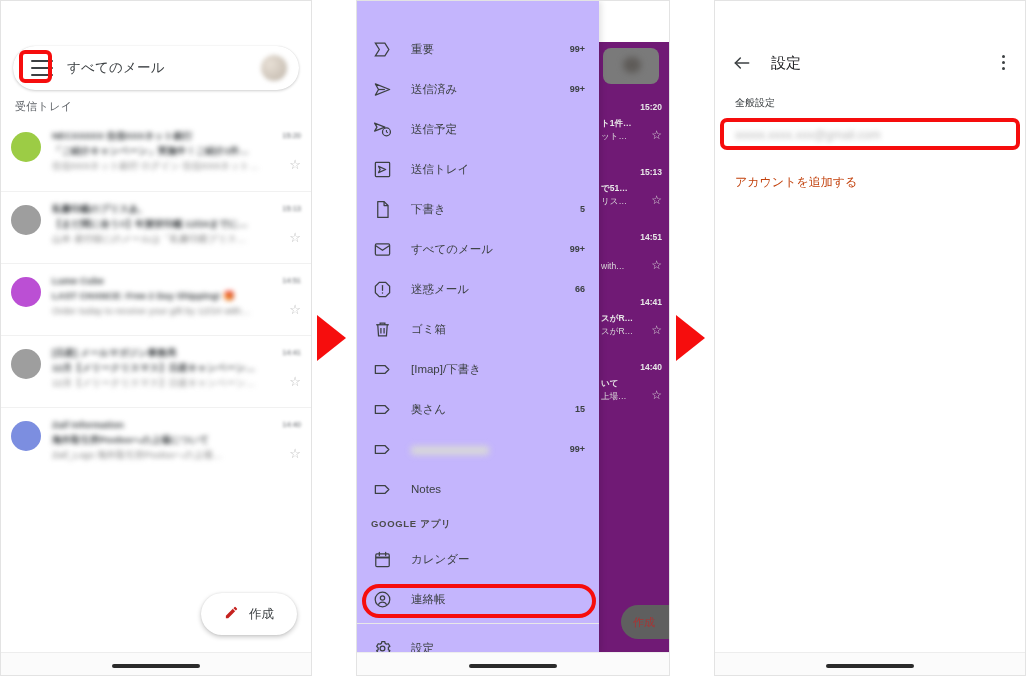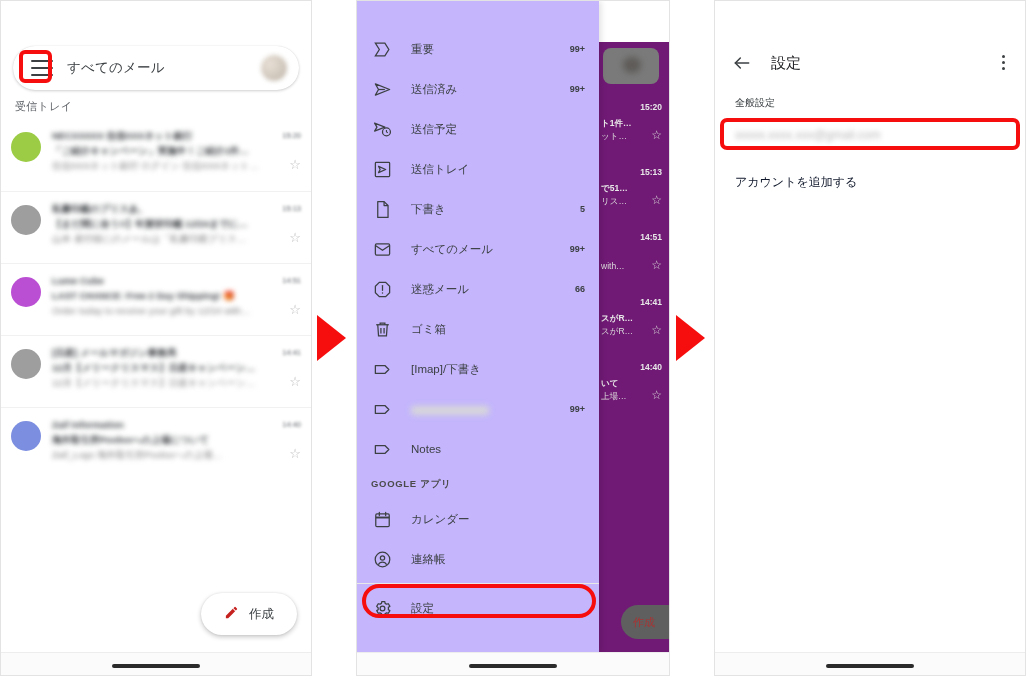--- a/index.html
+++ b/index.html
@@ -152,21 +152,21 @@
   
   .st-appbar{position:absolute;left:0;right:0;top:42px;height:40px;display:flex;align-items:center;}
   .st-back{width:22px;height:22px;margin-left:16px;flex:0 0 auto;display:flex;align-items:center;justify-content:center;}
   .st-title{margin-left:18px;font-size:15px;color:#202124;}
   .st-kebab{position:absolute;right:14px;top:12px;width:16px;display:flex;flex-direction:column;align-items:center;gap:3px;}
   .st-kebab i{width:3px;height:3px;border-radius:50%;background:#3c4043;display:block;}
   .st-section{position:absolute;left:20px;top:95px;font-size:10px;color:#3c4043;}
   .st-row{position:absolute;left:0;right:0;height:32px;display:flex;align-items:center;}
   #st-account{top:118px;}
   #st-add{top:165px;}
-  .st-row-text{margin-left:20px;font-size:12px;color:#0f172a;}
+  .st-row-text{margin-left:20px;font-size:12px;color:#c2410c;}
   .st-row-text.blurred{filter:blur(2.8px);color:#b7b7b7;}
 </style>
 </head>
 <body>
 
 <div class="stage">
 
   <div class="phone" id="phone1">
     <div class="screen">
 
@@ -405,20 +405,29 @@
         <div class="dr-item">
           <span class="dr-ico">
             <svg width="19" height="19" viewBox="0 0 24 24" fill="none" stroke="#3c4043" stroke-width="1.6" stroke-linejoin="round">
                 <path d="M3 7h12l5 5-5 5H3z"></path>
               </svg>
           </span>
           <span class="dr-label">[Imap]/下書き</span>
           <span class="dr-count"></span>
         </div>
 
+        <div class="dr-item">
+          <span class="dr-ico">
+            <svg width="19" height="19" viewBox="0 0 24 24" fill="none" stroke="#3c4043" stroke-width="1.6" stroke-linejoin="round">
+                <path d="M3 7h12l5 5-5 5H3z"></path>
+              </svg>
+          </span>
+          <span class="dr-label">奥さん</span>
+          <span class="dr-count">15</span>
+        </div>
 
         <div class="dr-item">
           <span class="dr-ico">
             <svg width="19" height="19" viewBox="0 0 24 24" fill="none" stroke="#3c4043" stroke-width="1.6" stroke-linejoin="round">
                 <path d="M3 7h12l5 5-5 5H3z"></path>
               </svg>
           </span>
           <span class="dr-label blurred"></span>
           <span style="flex:1"></span>
           <span class="dr-count">99+</span>

